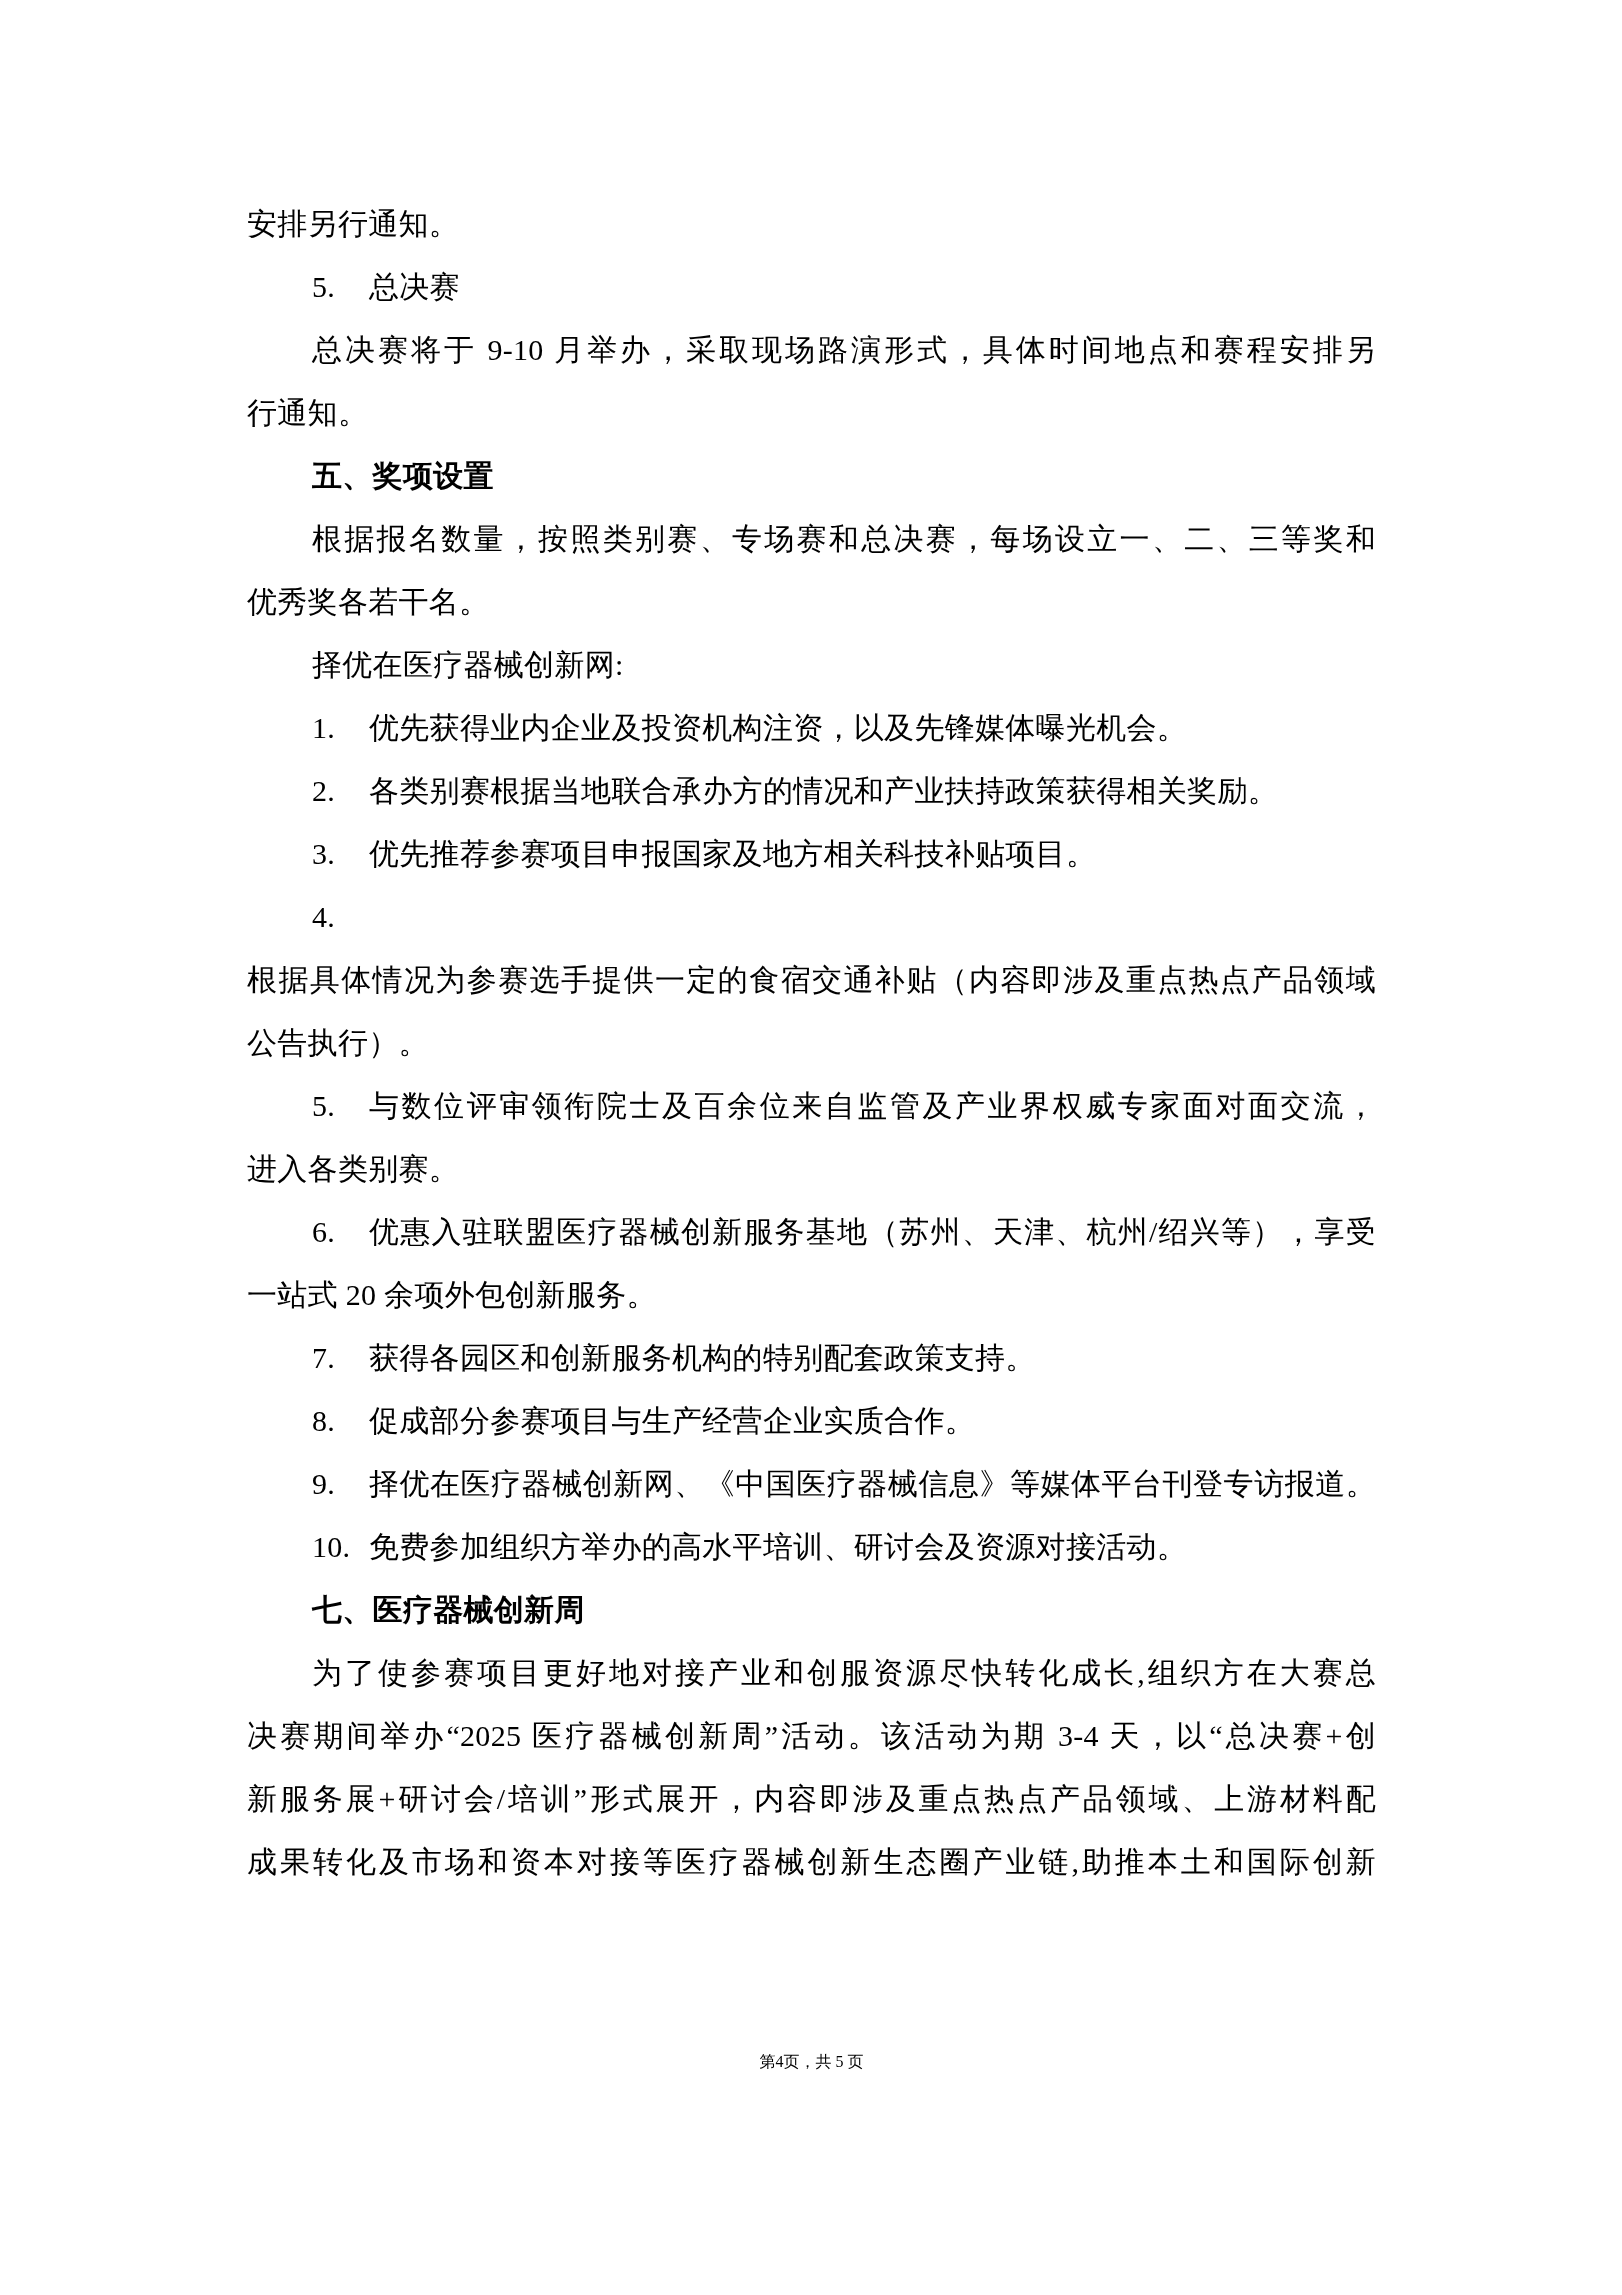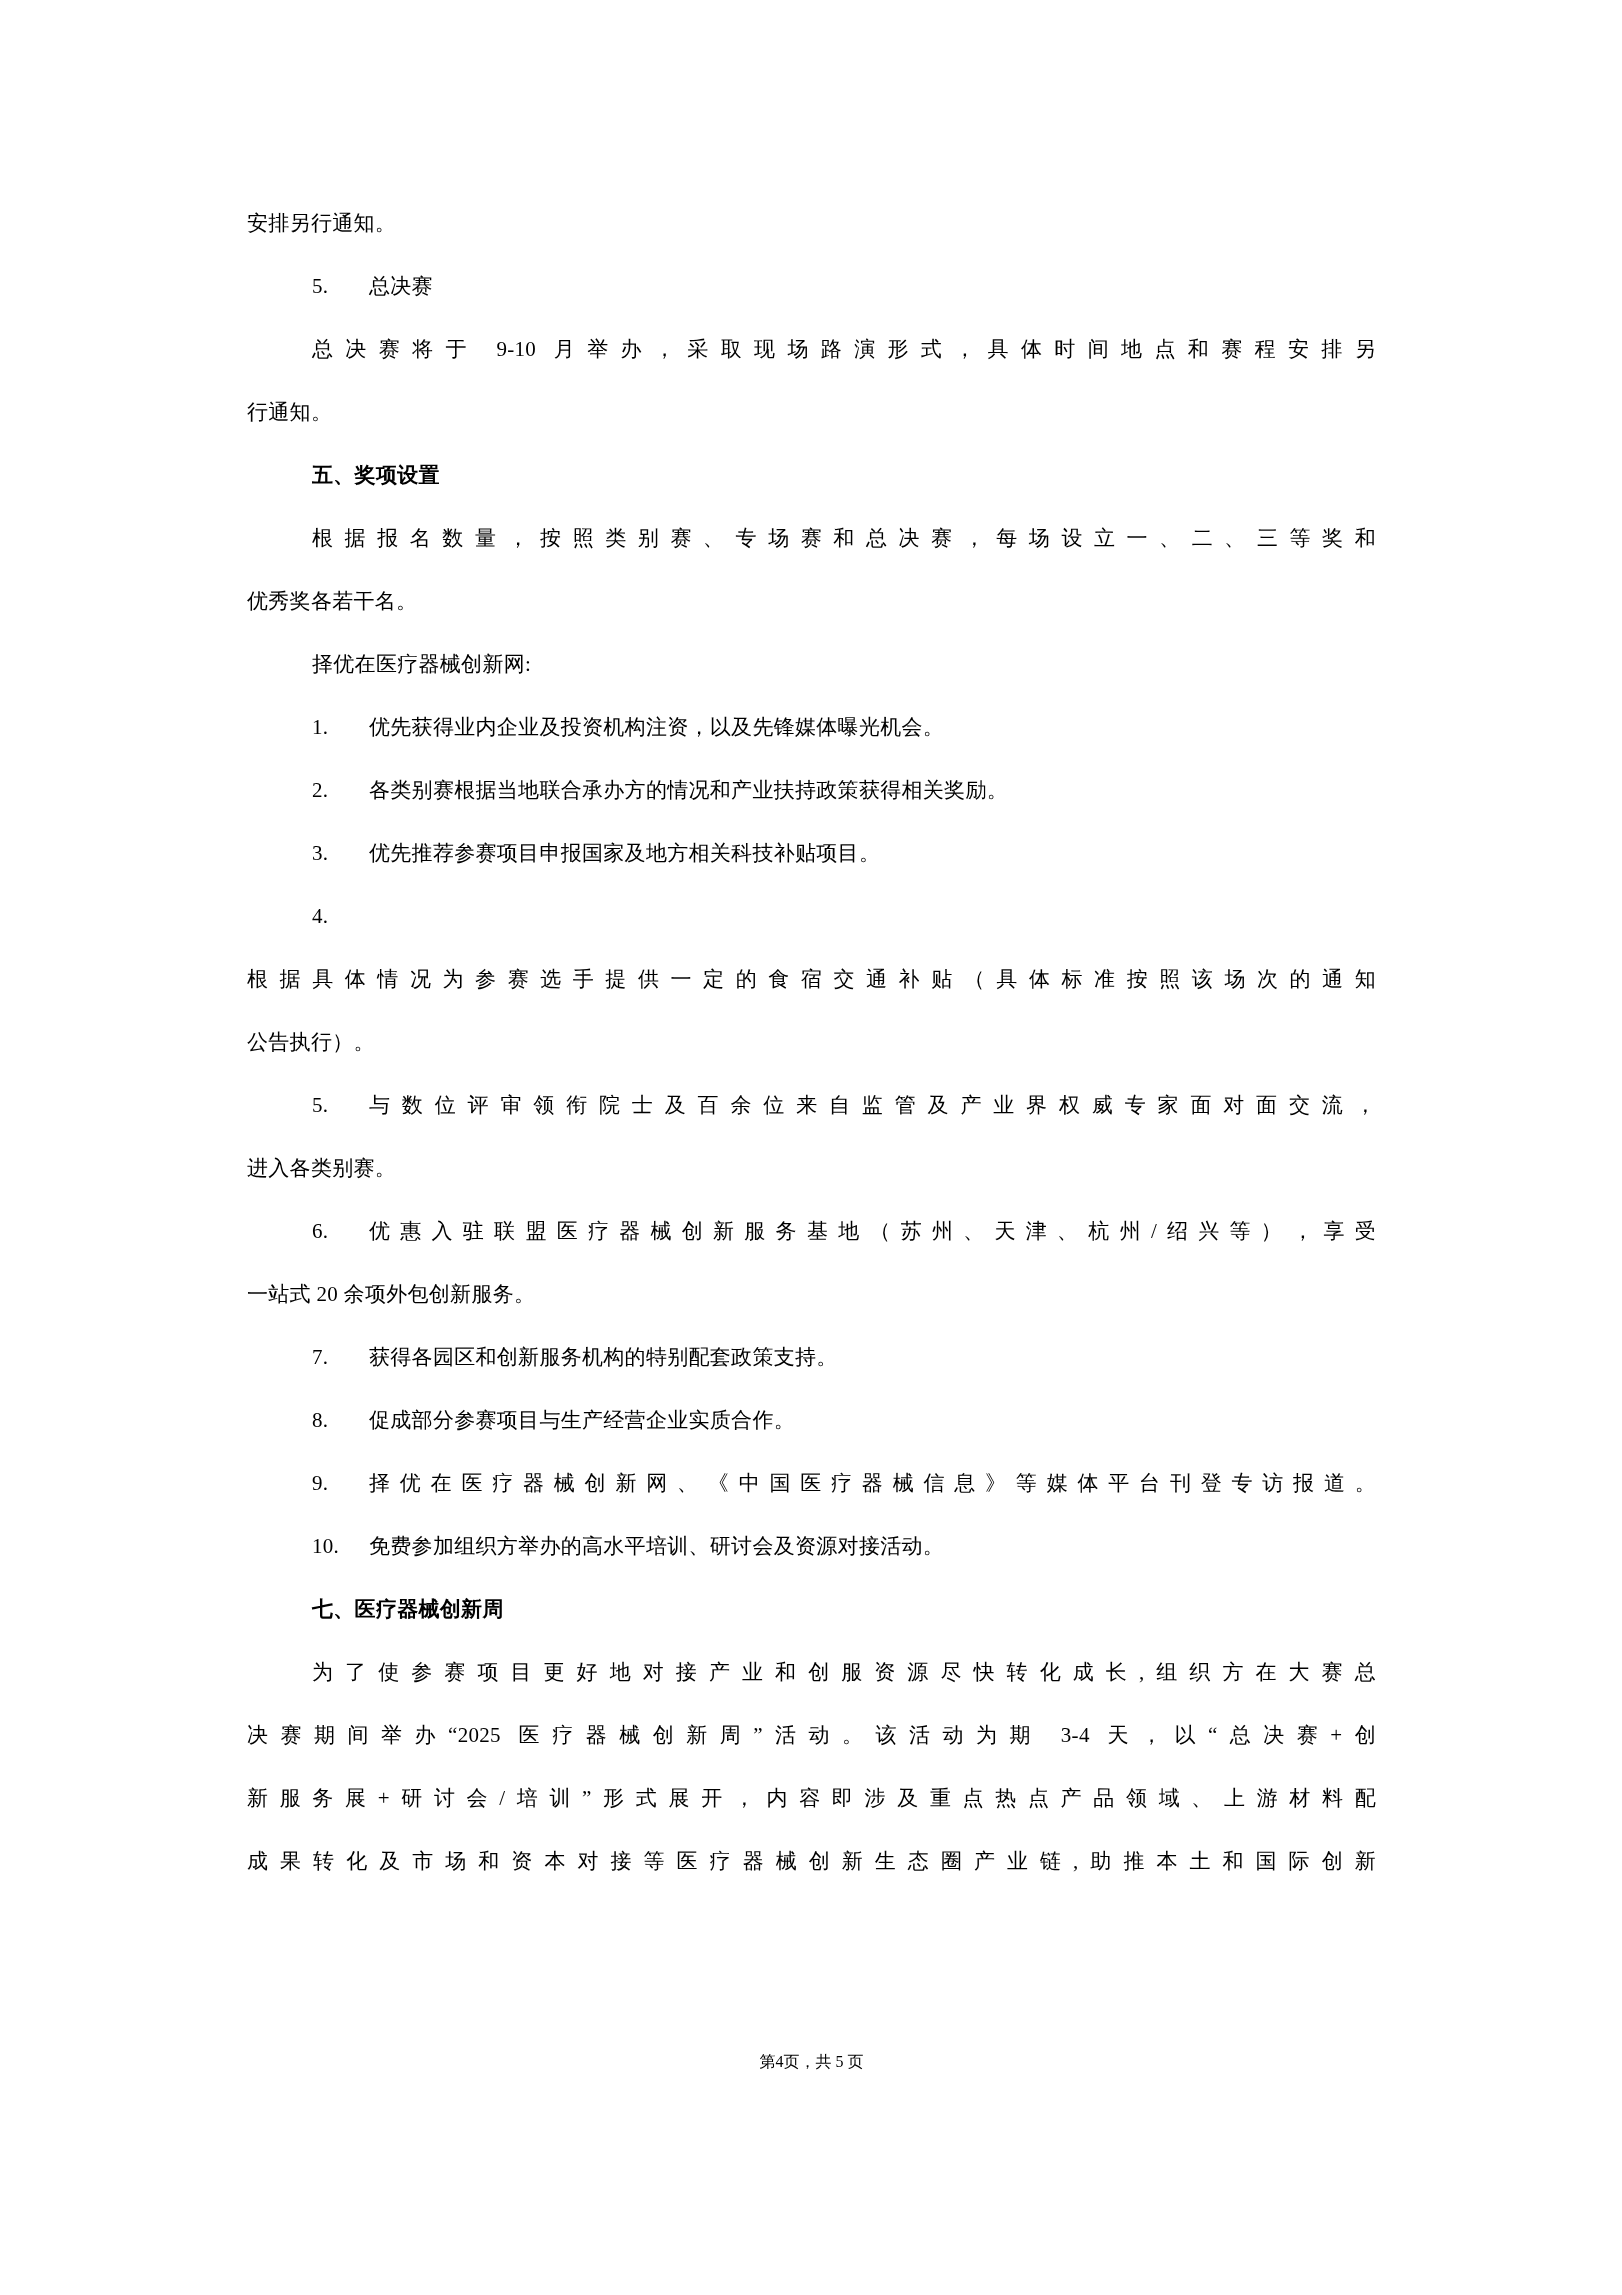--- a/index.html
+++ b/index.html
@@ -14,21 +14,21 @@
   }
   .textblock {
     position: absolute;
     left: 247px;
     top: 192px;
     width: 1129px;
   }
   .line {
     height: 63px;
     line-height: 63px;
-    font-size: 21px;
+    font-size: 30px;
     white-space: nowrap;
     letter-spacing: 0.3px;
   }
   .line.just {
     white-space: normal;
     text-align: justify;
     text-align-last: justify;
     overflow: hidden;
   }
   .line.heading {
@@ -69,21 +69,21 @@
       <div class="line para just">总决赛将于 9-10 月举办，采取现场路演形式，具体时间地点和赛程安排另</div>
       <div class="line cont">行通知。</div>
       <div class="line heading">五、奖项设置</div>
       <div class="line para just">根据报名数量，按照类别赛、专场赛和总决赛，每场设立一、二、三等奖和</div>
       <div class="line cont">优秀奖各若干名。</div>
       <div class="line para">择优在医疗器械创新网:</div>
       <div class="line item"><span class="num">1.</span><span class="txt">优先获得业内企业及投资机构注资，以及先锋媒体曝光机会。</span></div>
       <div class="line item"><span class="num">2.</span><span class="txt">各类别赛根据当地联合承办方的情况和产业扶持政策获得相关奖励。</span></div>
       <div class="line item"><span class="num">3.</span><span class="txt">优先推荐参赛项目申报国家及地方相关科技补贴项目。</span></div>
       <div class="line item just"><span class="num">4.</span></div>
-      <div class="line cont just">根据具体情况为参赛选手提供一定的食宿交通补贴（具体标准按照该场次的通知</div>
+      <div class="line cont just">根据具体情况为参赛选手提供一定的食宿交通补贴（内容即涉及重点热点产品领域</div>
       <div class="line cont">公告执行）。</div>
       <div class="line item just"><span class="num">5.</span><span class="txt">与数位评审领衔院士及百余位来自监管及产业界权威专家面对面交流，</span></div>
       <div class="line cont">进入各类别赛。</div>
       <div class="line item just"><span class="num">6.</span><span class="txt">优惠入驻联盟医疗器械创新服务基地（苏州、天津、杭州/绍兴等），享受</span></div>
       <div class="line cont">一站式 20 余项外包创新服务。</div>
       <div class="line item"><span class="num">7.</span><span class="txt">获得各园区和创新服务机构的特别配套政策支持。</span></div>
       <div class="line item"><span class="num">8.</span><span class="txt">促成部分参赛项目与生产经营企业实质合作。</span></div>
       <div class="line item just"><span class="num">9.</span><span class="txt">择优在医疗器械创新网、《中国医疗器械信息》等媒体平台刊登专访报道。</span></div>
       <div class="line item"><span class="num">10.</span><span class="txt">免费参加组织方举办的高水平培训、研讨会及资源对接活动。</span></div>
       <div class="line heading">七、医疗器械创新周</div>

